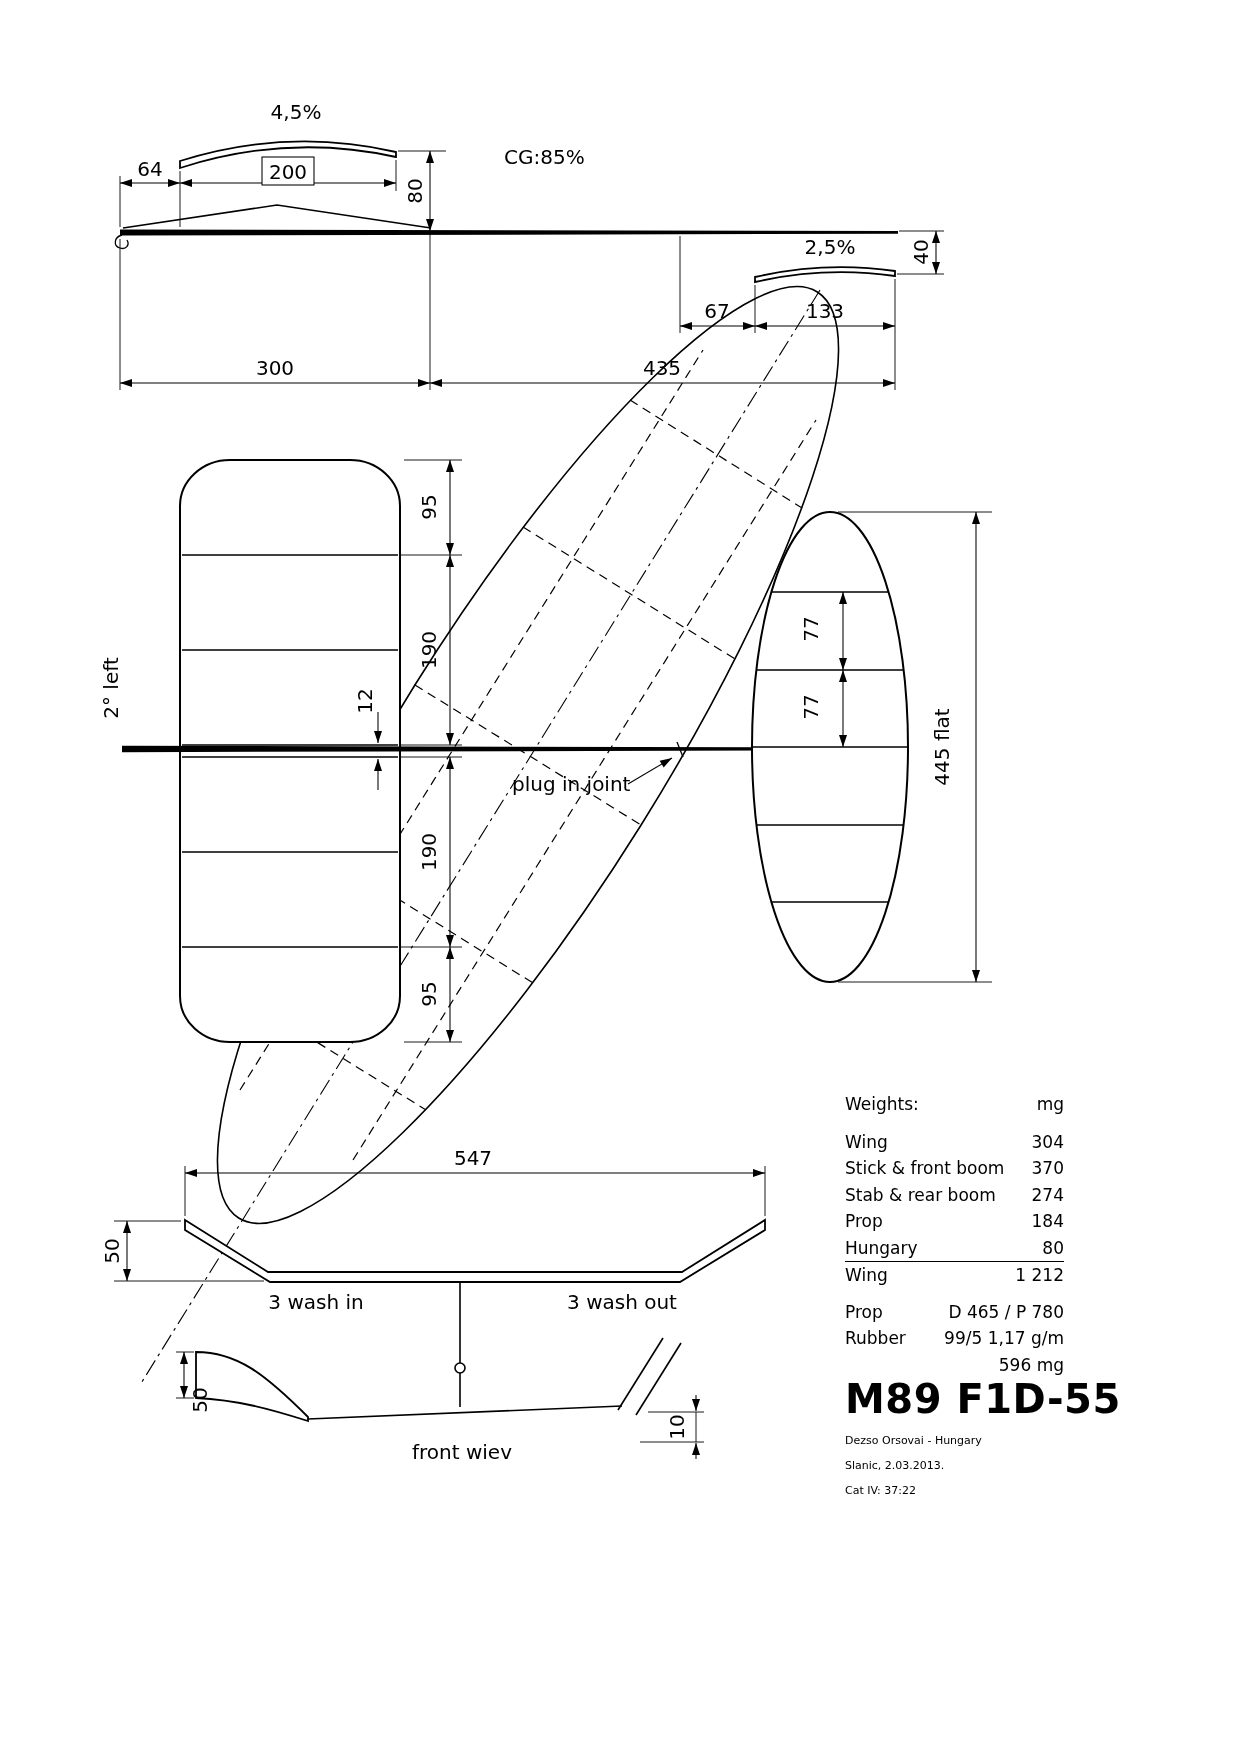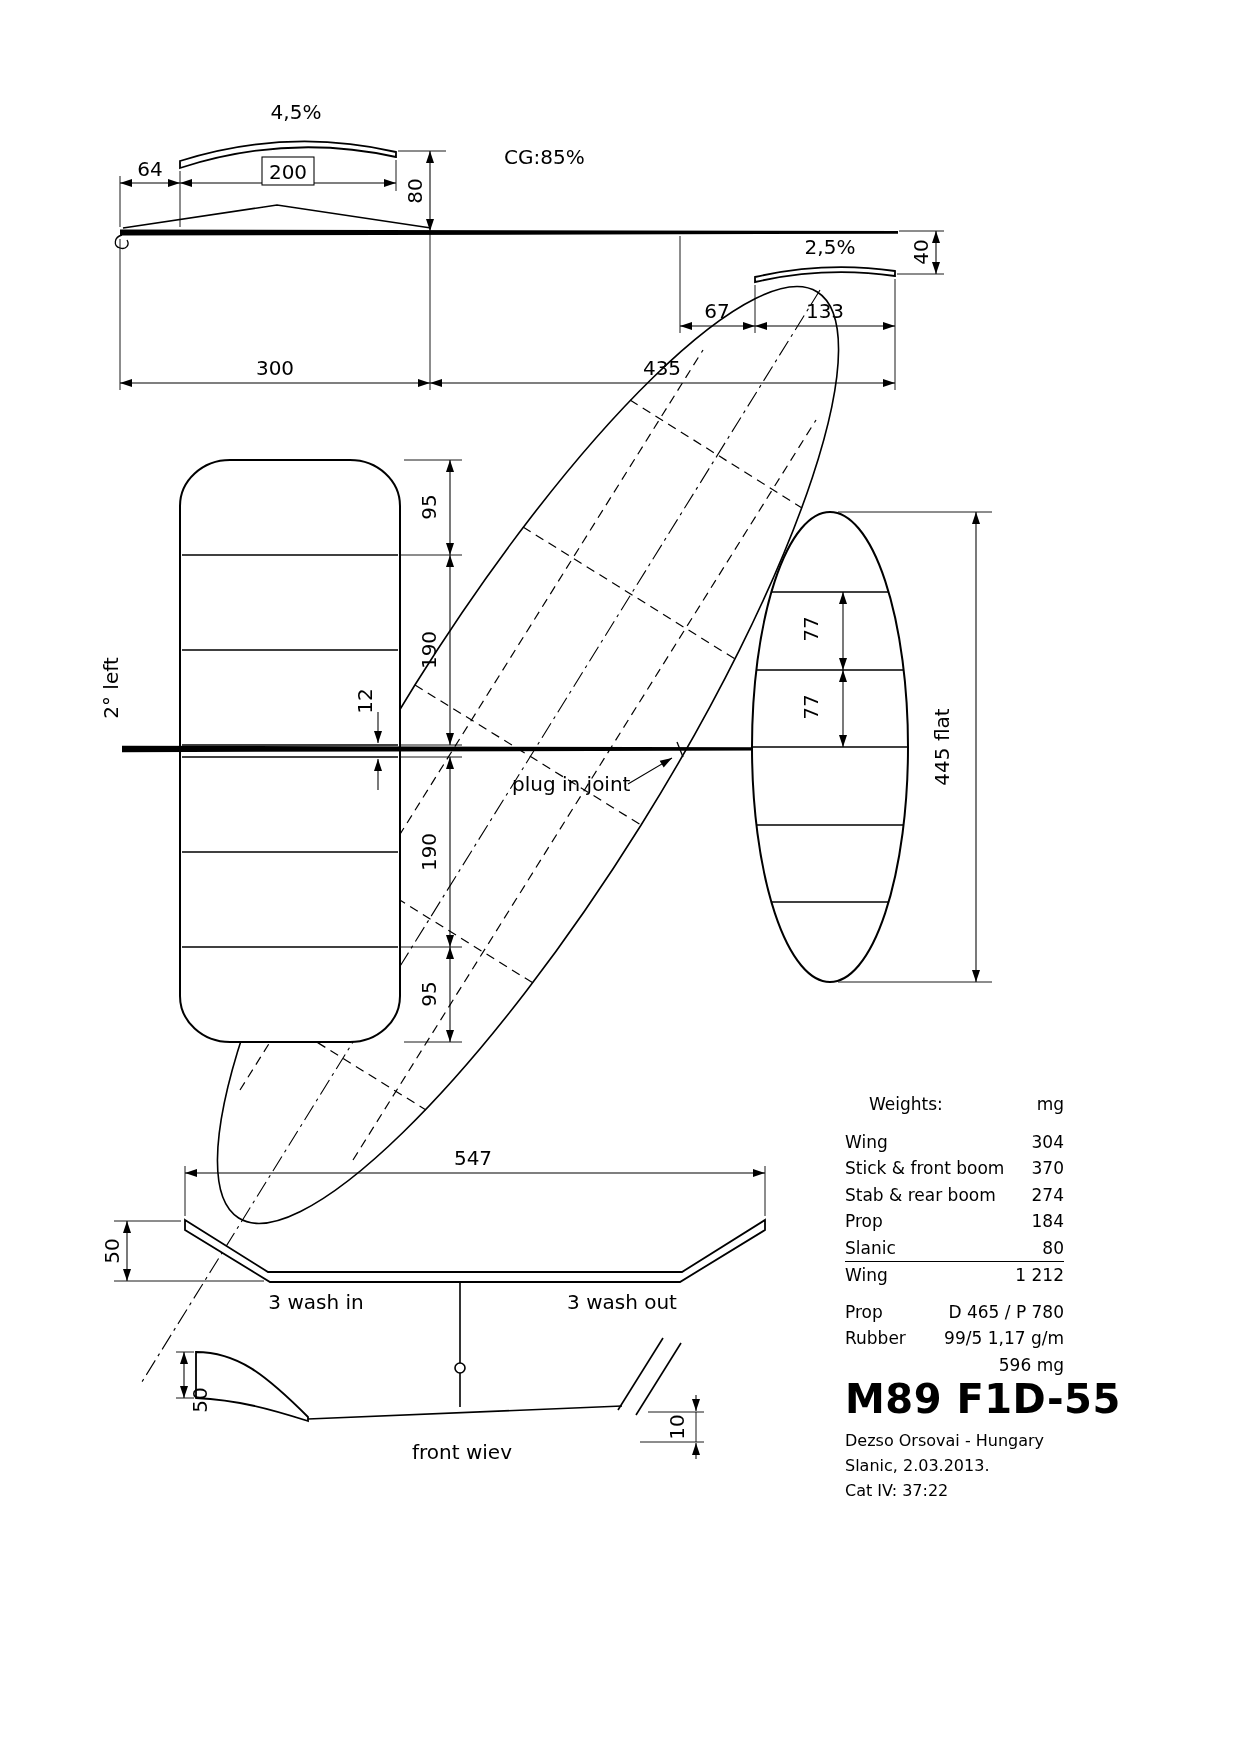--- a/index.html
+++ b/index.html
@@ -12,25 +12,25 @@
   .s16{stroke:#000;stroke-width:1.6;fill:none;}
   .s13{stroke:#000;stroke-width:1.3;fill:none;}
   .dl{stroke:#000;stroke-width:1.05;fill:none;}
   .xl{stroke:#000;stroke-width:0.9;fill:none;}
   .dash{stroke:#000;stroke-width:1.2;fill:none;stroke-dasharray:9 6;}
   .dashdot{stroke:#000;stroke-width:1.1;fill:none;stroke-dasharray:17 5 3 5;}
   .wfill{fill:#fff;}
   
   .panel{position:absolute;left:845px;top:1091px;width:219px;font-size:17px;}
   .trow{display:flex;justify-content:space-between;height:26.5px;line-height:26.5px;}
-  .thead{margin-bottom:11px;margin-left:24px;}
+  .thead{margin-bottom:11px;}
   .underl{border-bottom:1.5px solid #000;}
   .gap10{height:10px;}
   .model{font-size:40px;font-weight:bold;letter-spacing:.5px;line-height:34px;margin-top:4px;margin-bottom:12px;white-space:nowrap;}
-  .tbline{font-size:16px;line-height:25px;}
+  .tbline{font-size:11px;line-height:25px;}
   .bold{font-weight:normal;}
 </style>
 </head>
 <body>
 
 <svg width="1239" height="1754" viewBox="0 0 1239 1754">
   <defs>
     <marker id="arrE" markerUnits="userSpaceOnUse" markerWidth="13" markerHeight="9" refX="12.5" refY="4.5" orient="auto">
       <path d="M0.5,0.5 L12.5,4.5 L0.5,8.5 Z" fill="#000"></path>
     </marker>
@@ -209,21 +209,21 @@
   </div>
   <div class="trow">
     <span>Stab &amp; rear boom</span>
     <span>274</span>
   </div>
   <div class="trow">
     <span>Prop</span>
     <span>184</span>
   </div>
   <div class="trow underl">
-    <span>Slanic</span>
+    <span>Hungary</span>
     <span>80</span>
   </div>
   <div class="trow">
     <span>Wing</span>
     <span>1 212</span>
   </div>
   <div class="gap10"></div>
   <div class="trow">
     <span>Prop</span>
     <span>D 465 / P 780</span>

